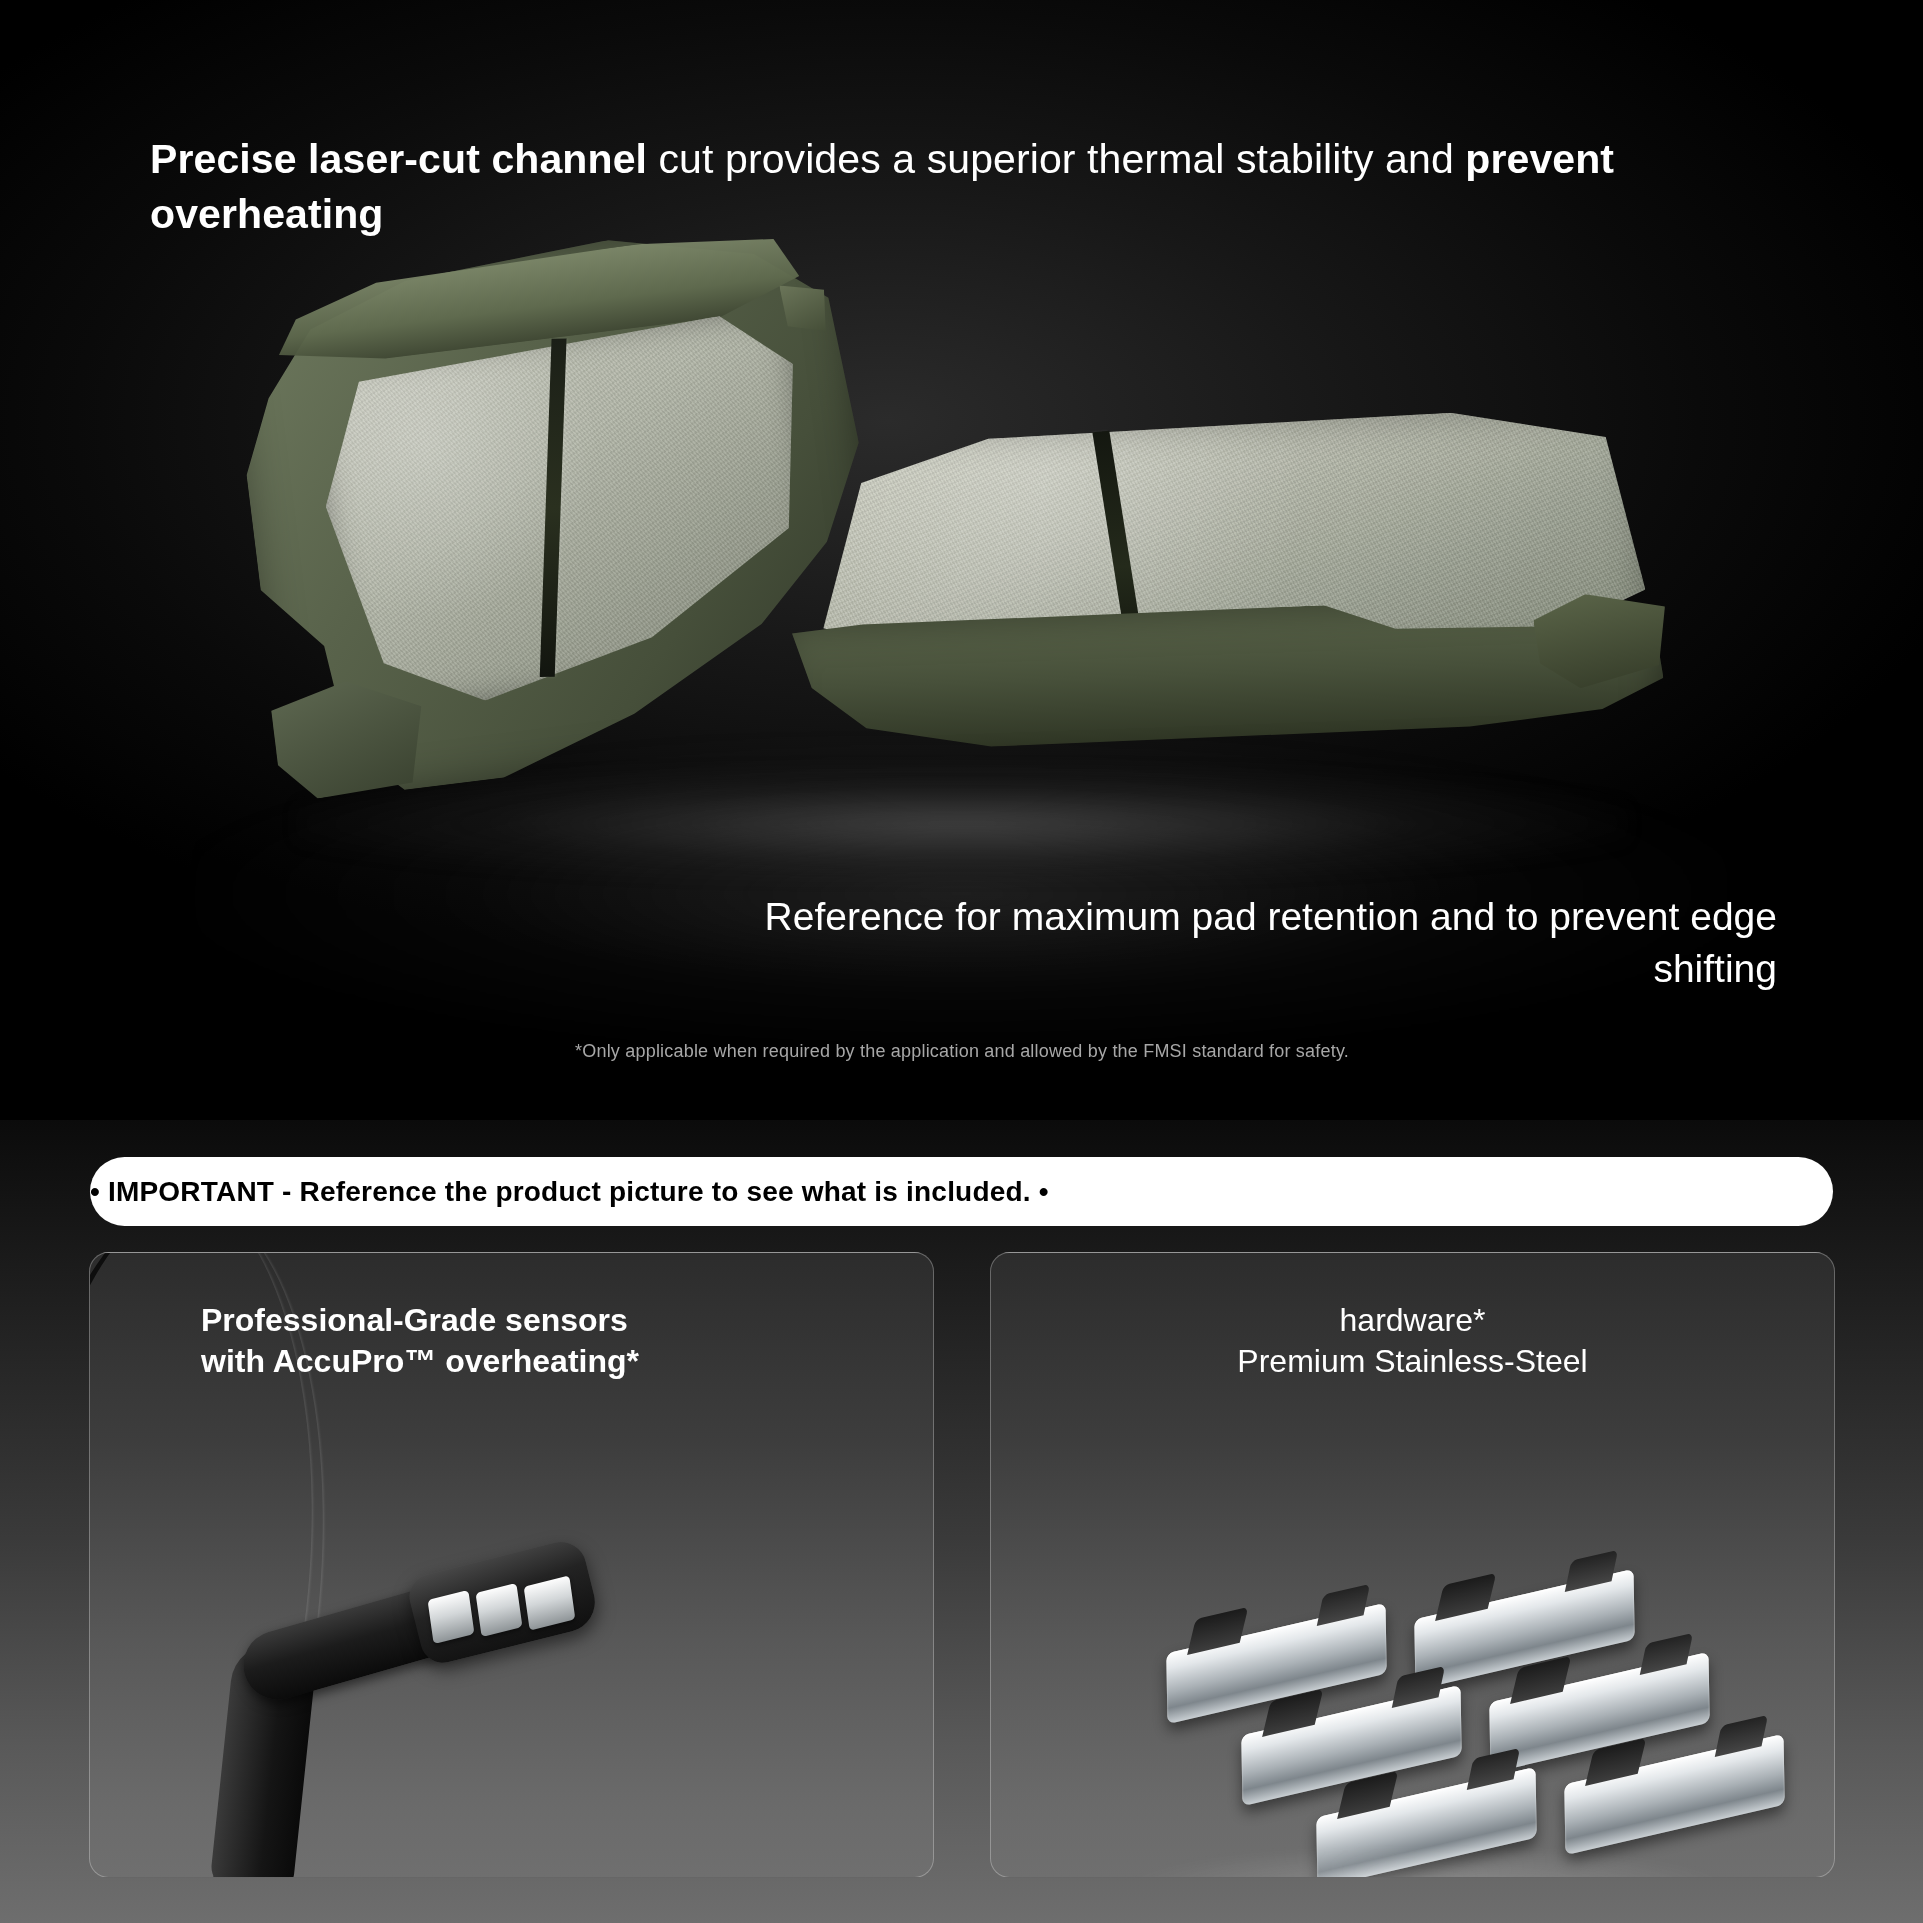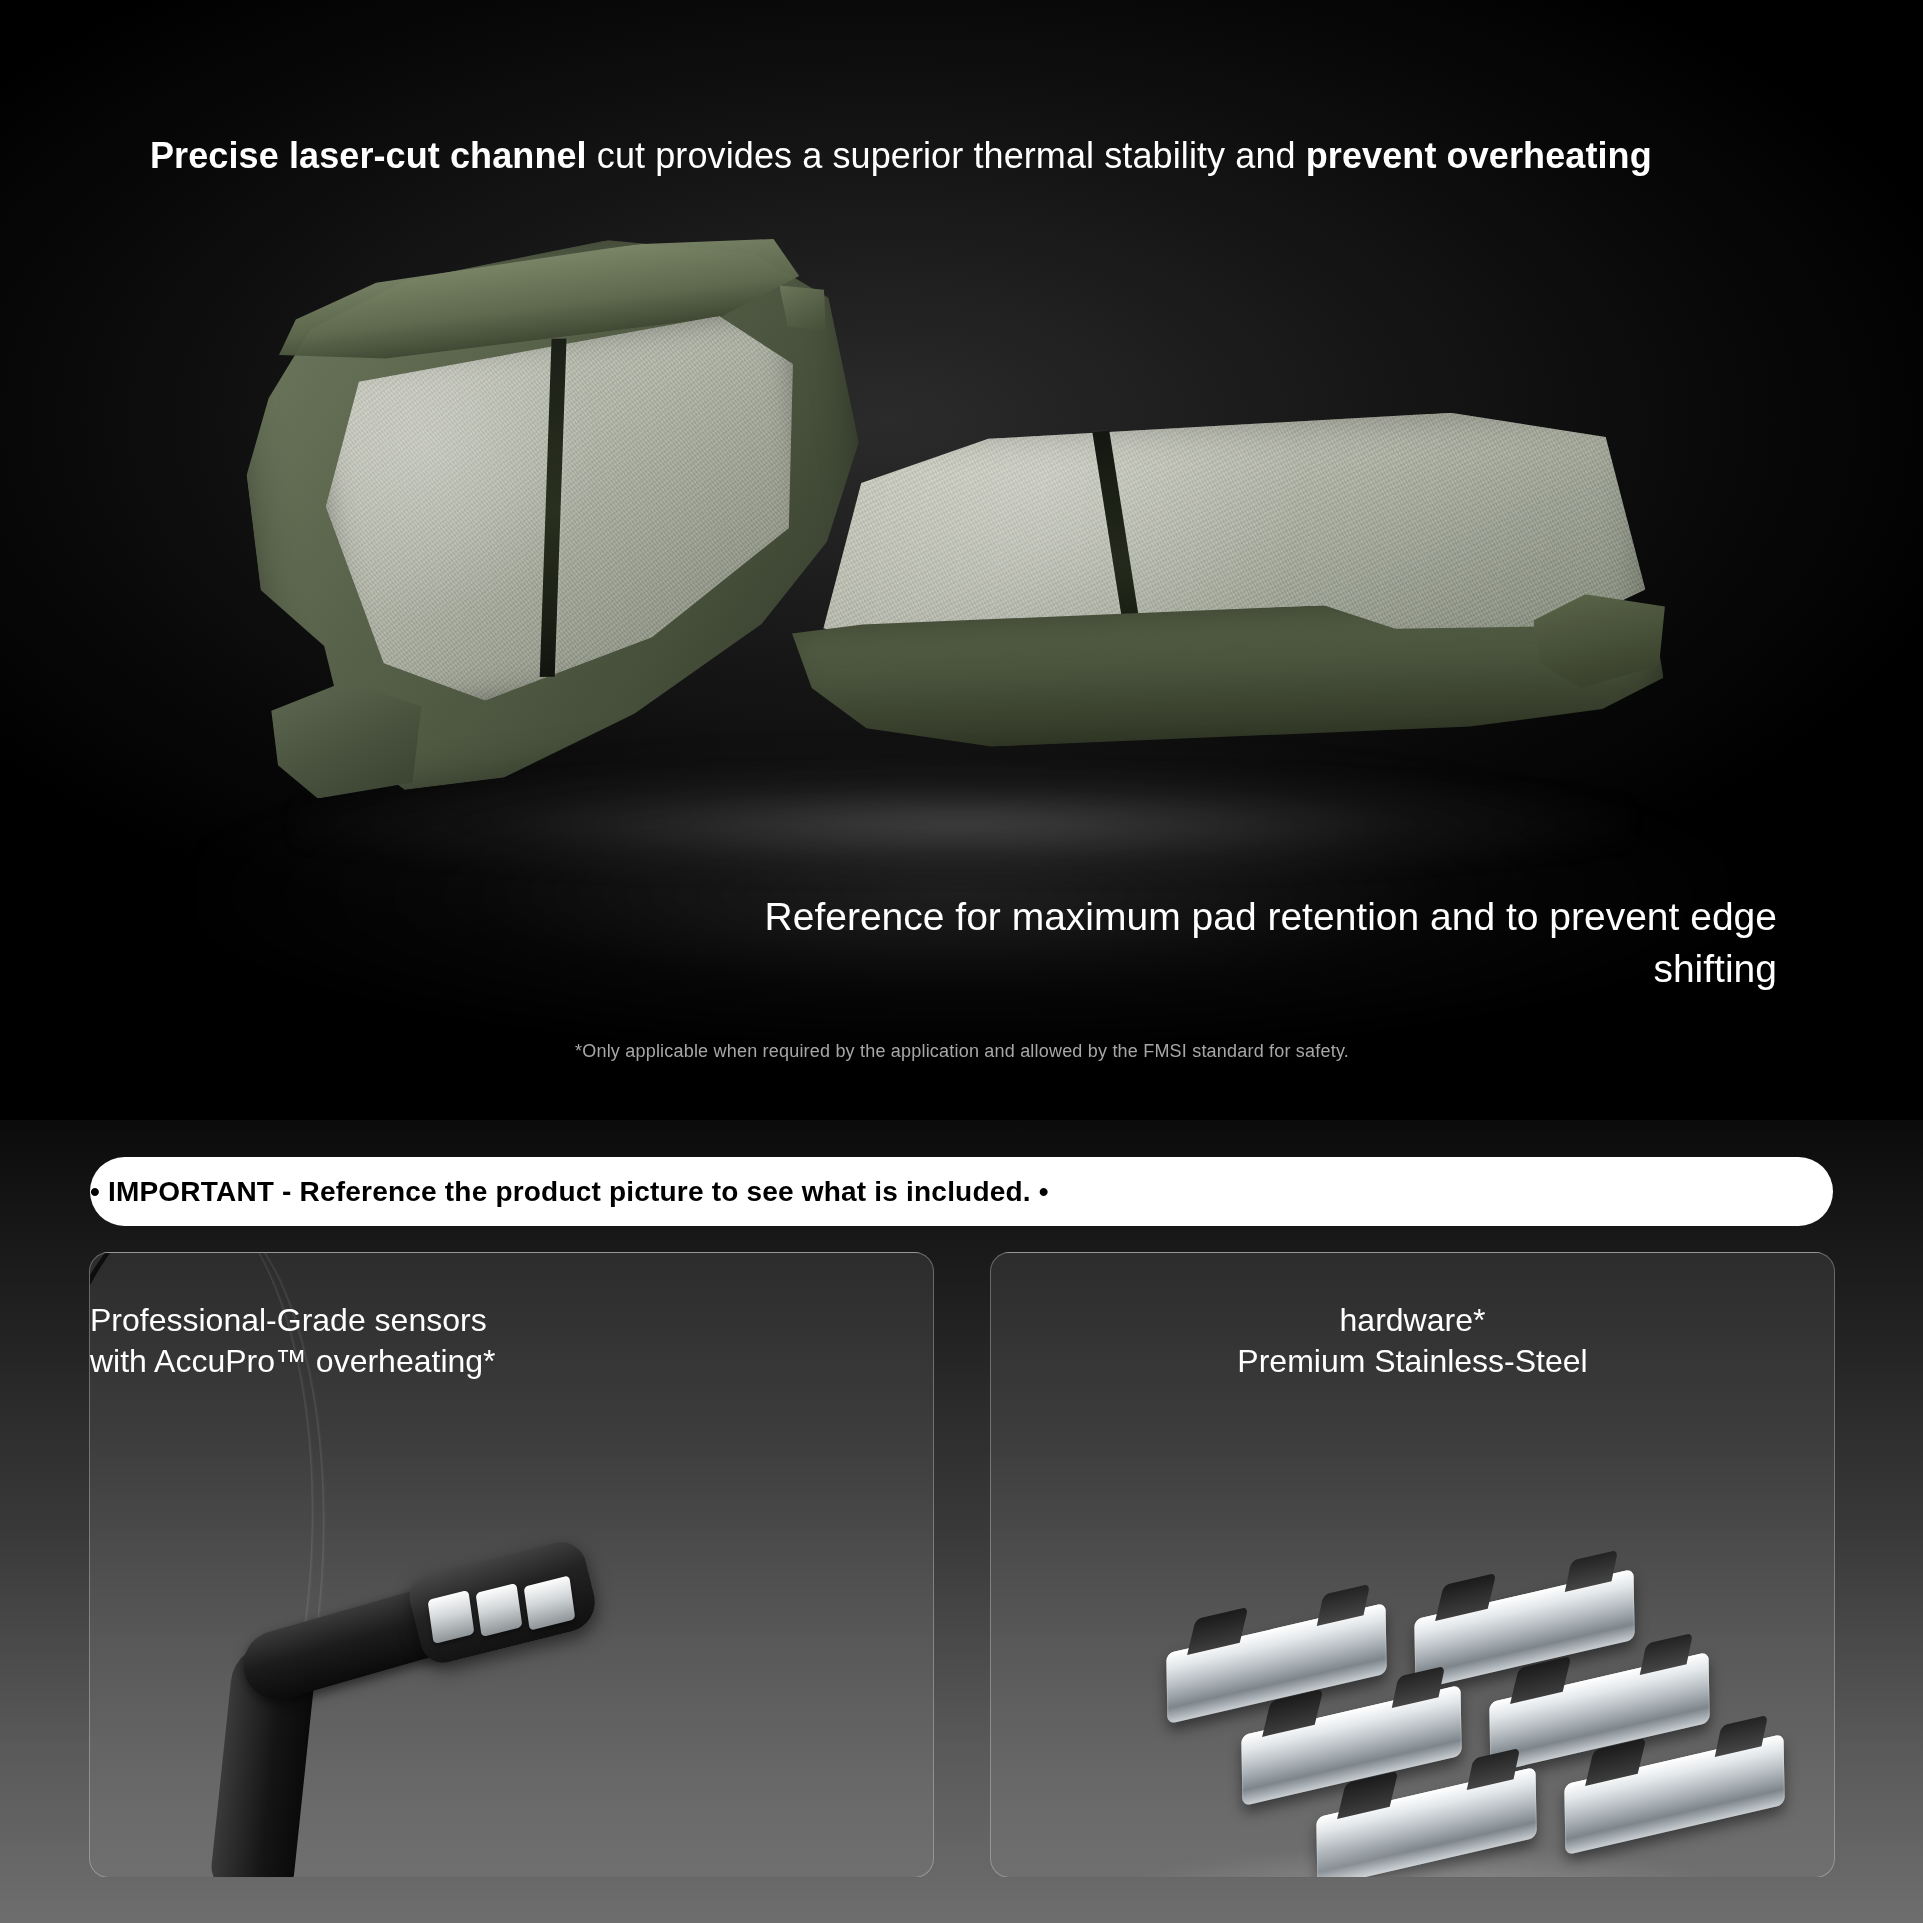--- a/index.html
+++ b/index.html
@@ -32,21 +32,21 @@
     left: 195px; top: 736px;
     width: 1533px; height: 316px;
     background: radial-gradient(ellipse at center, rgba(120,120,120,0.22) 0%, rgba(60,60,60,0.10) 45%, rgba(0,0,0,0) 75%);
     filter: blur(4.5px);
   }
 
   .headline {
     position: absolute;
     left: 150px; top: 132px;
     width: 1563px;
-    font-size: 36px;
+    font-size: 41px;
     line-height: 1.33;
     font-weight: 400;
     letter-spacing: 0.1px;
     color: #fff;
   }
   .headline b { font-weight: 700; }
 
   .chamfer {
     position: absolute;
     right: 147px; top: 891px;
@@ -237,21 +237,23 @@
     width: 100%;
     text-align: center;
     font-size: 32px;
     line-height: 1.28;
     color: #fff;
     font-weight: 400;
     z-index: 4;
   }
   .card-title.left-align {
     text-align: left;
+    padding-left: 111px;
     width: calc(100% - 111px);
+    font-weight: bold;
   }
 
   
   .sensor-art { position: absolute; inset: 0; }
   .sensor-wire1, .sensor-wire2 {
     position: absolute;
     border: 0 solid transparent;
     border-left: 9.8px solid #0d0d0d;
     border-radius: 50% / 50%;
     background: transparent;

